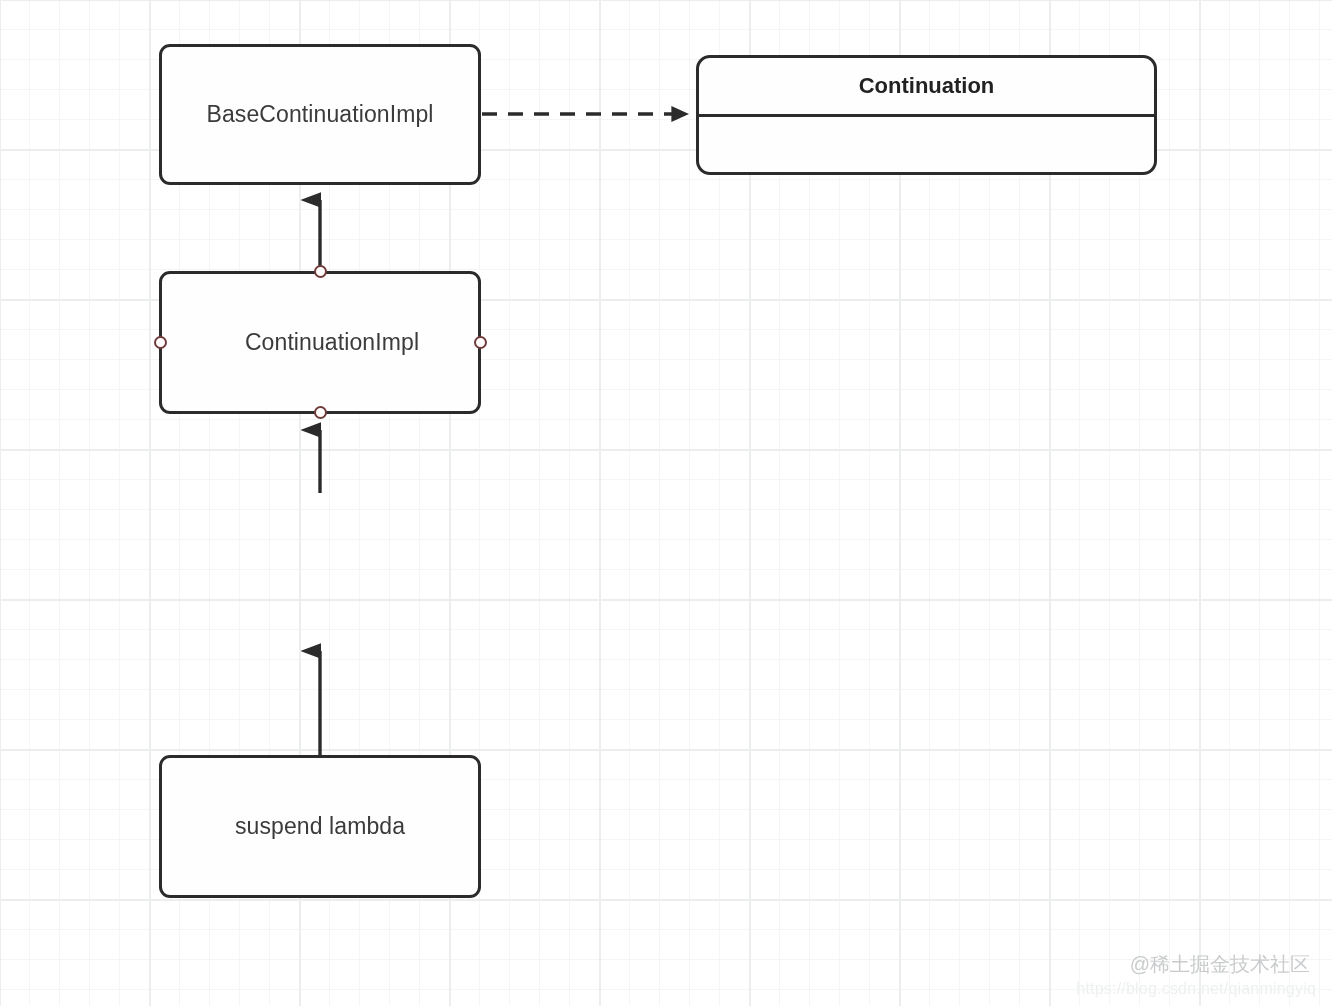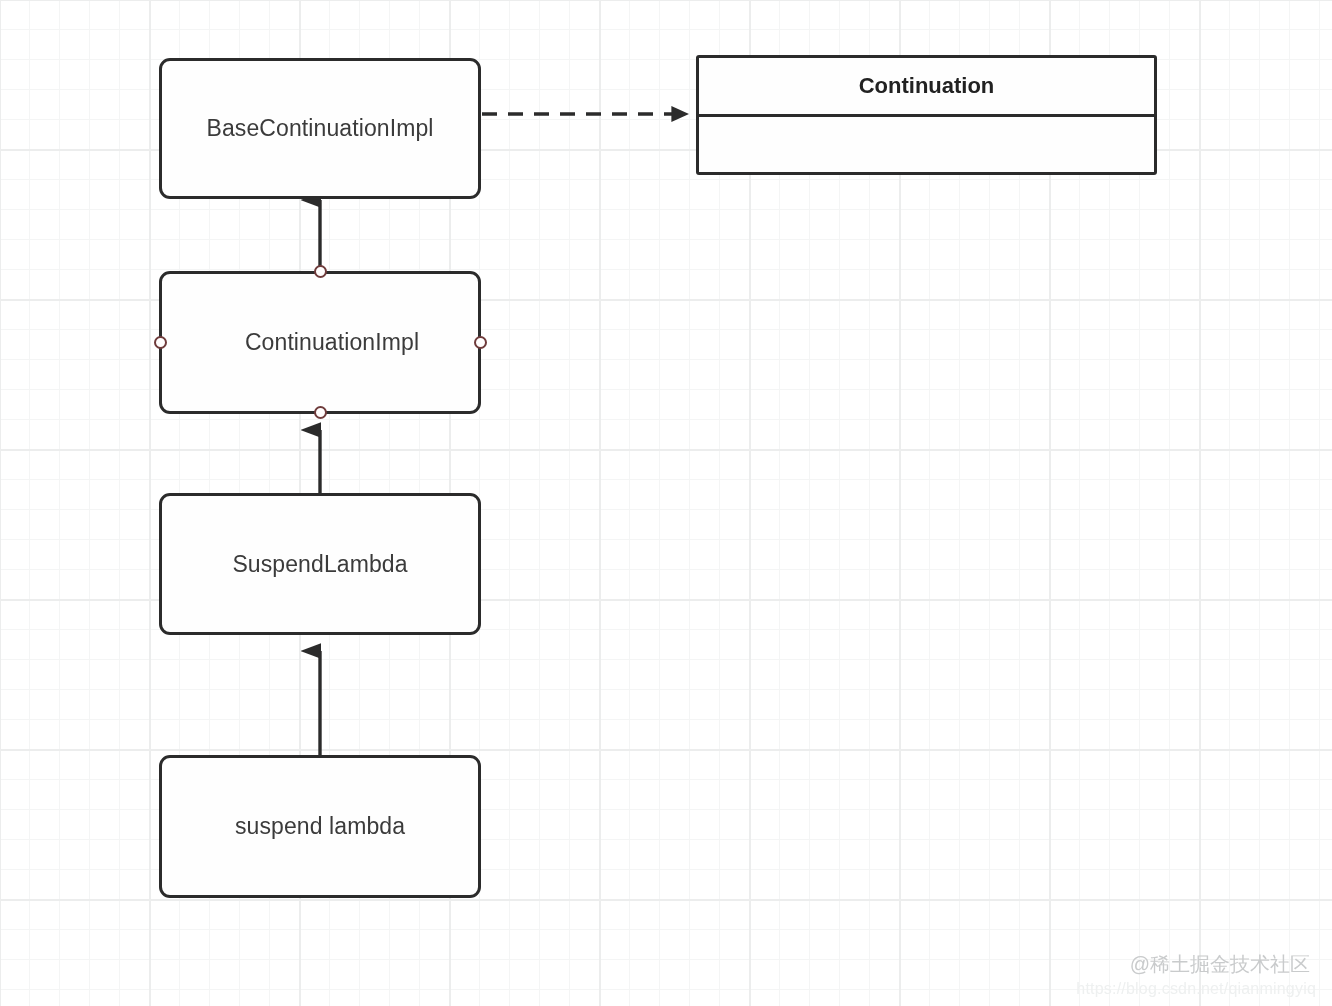--- a/index.html
+++ b/index.html
@@ -50,21 +50,21 @@
     white-space: nowrap;
     user-select: none;
   }
 
   
   .uml-class {
     position: absolute;
     box-sizing: border-box;
     background: #fefefe;
     border: 3px solid #2b2b2b;
-    border-radius: 3px;
+    border-radius: 14px;
     display: flex;
     flex-direction: column;
     overflow: hidden;
   }
   .uml-header {
     height: 56px;
     flex: none;
     display: flex;
     align-items: center;
     justify-content: center;
@@ -149,31 +149,28 @@
 
     <g>
       <line x1="320" y1="493" x2="320" y2="430" stroke="#2b2b2b" stroke-width="3.4" marker-end="url(#arrow-filled-up)"></line>
     </g>
 
     <g>
       <line x1="320" y1="755" x2="320" y2="651" stroke="#2b2b2b" stroke-width="3.4" marker-end="url(#arrow-filled-up)"></line>
     </g>
   </svg>
 
-  <div class="node" style="left:159px; top:44px; width:322px; height:141px;margin-top:14px;">
+  <div class="node" style="left:159px; top:44px; width:322px; height:141px;">
     <span class="node-label">BaseContinuationImpl</span>
   </div>
 
   <div class="node" style="left:159px; top:271px; width:322px; height:143px;padding-left:24px;">
     <span class="node-label">ContinuationImpl</span>
   </div>
 
-  <div class="node" style="left:159px; top:493px; width:322px; height:142px;">
-    <span class="node-label">SuspendLambda</span>
-  </div>
 
   <div class="node" style="left:159px; top:755px; width:322px; height:143px;">
     <span class="node-label">suspend lambda</span>
   </div>
 
   <div class="uml-class" style="left:696px; top:55px; width:461px; height:120px;">
     <div class="uml-header">
       <span class="uml-header-label">Continuation</span>
     </div>
     <div class="uml-body"></div>

